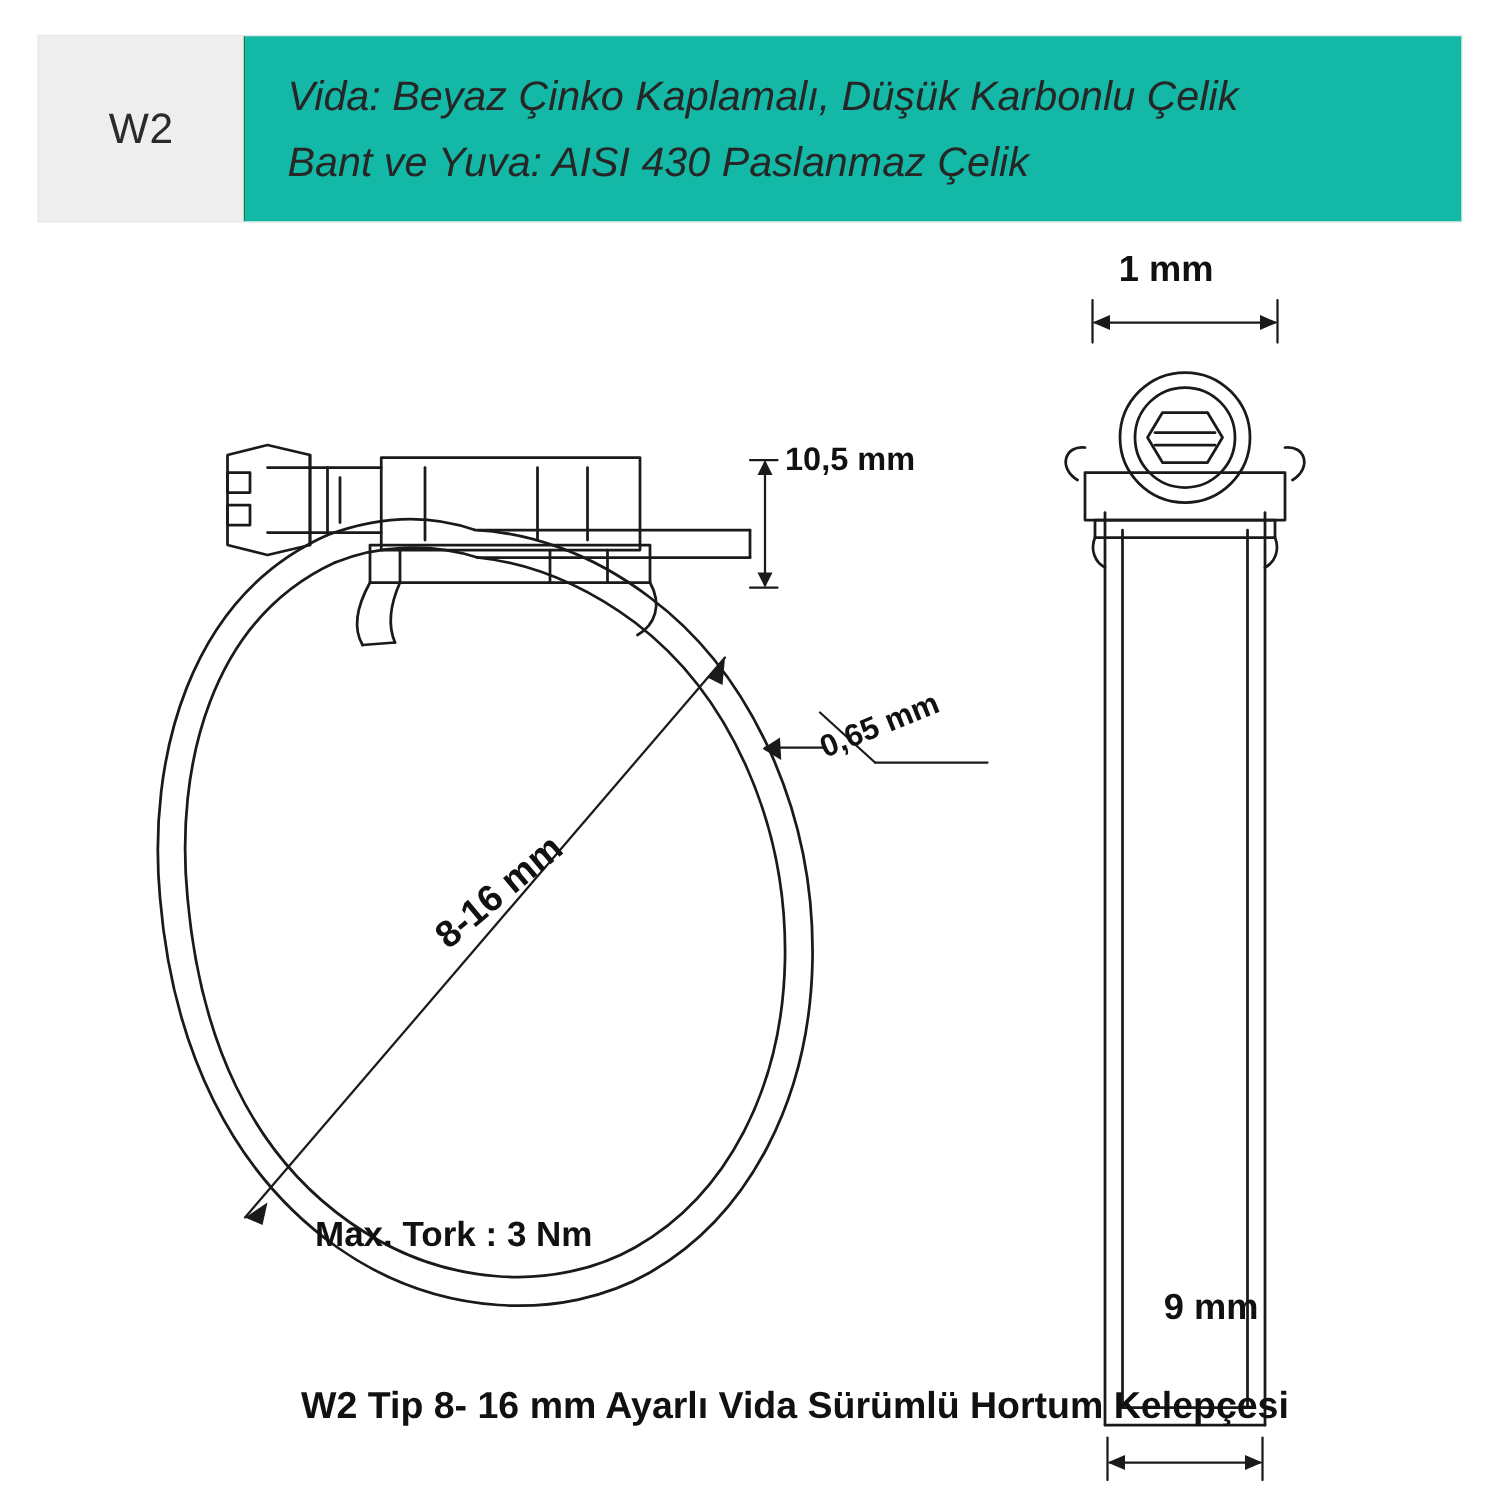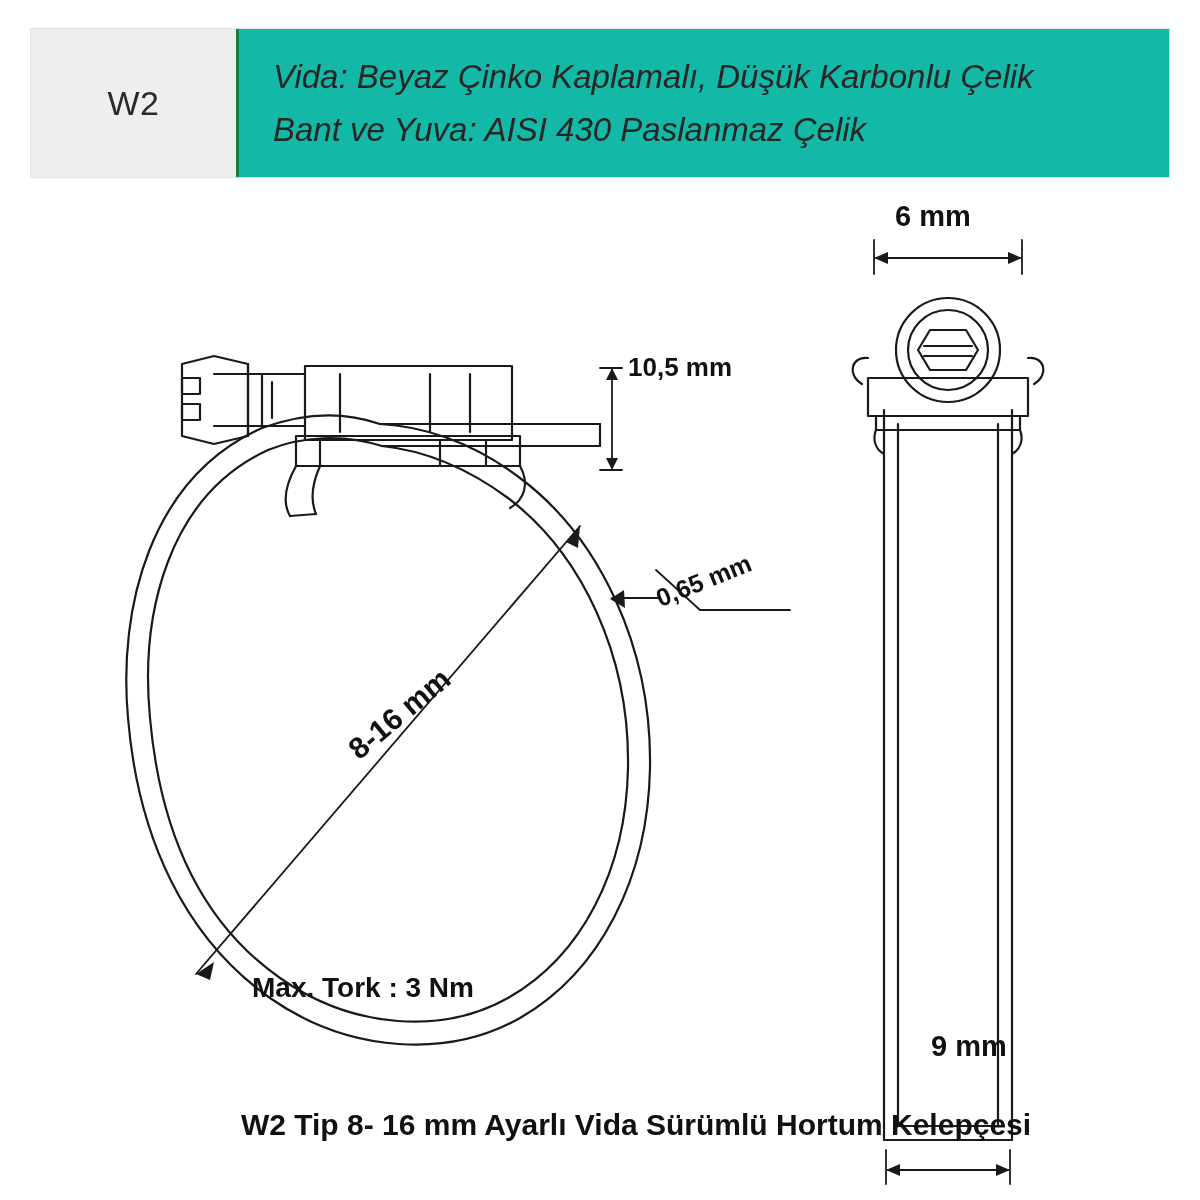--- a/index.html
+++ b/index.html
@@ -22,26 +22,26 @@
     left: 30px;
     top: 28px;
     width: 1140px;
     height: 150px;
     display: flex;
     border: 1px solid #e4e4e4;
     background: #fdfdfd;
     box-sizing: border-box;
   }
   .spec-code {
-    width: 208px;
+    width: 165px;
     display: flex;
     align-items: center;
     justify-content: center;
     background: #eeeeee;
-    border-right: 3px solid #15803d;
+    border-right: 1px solid #15803d;
     box-sizing: border-box;
   }
   .spec-code span {
     font-size: 34px;
     font-weight: 400;
     color: #2a2a2a;
     letter-spacing: 0.5px;
   }
   .spec-lines {
     flex: 1;
@@ -252,17 +252,17 @@
 </div>
 
 <div class="lbl lbl-105">10,5 mm</div>
 
 <div class="lbl lbl-065">0,65 mm</div>
 
 <div class="lbl lbl-816">8-16 mm</div>
 
 <div class="lbl lbl-tork">Max. Tork : 3 Nm</div>
 
-<div class="lbl lbl-14">6 mm</div>
+<div class="lbl lbl-14">1 mm</div>
 
 <div class="lbl lbl-9">9 mm</div>
 
 <div class="caption">W2 Tip 8- 16 mm Ayarlı Vida Sürümlü Hortum Kelepçesi</div>
 
 </body></html>

